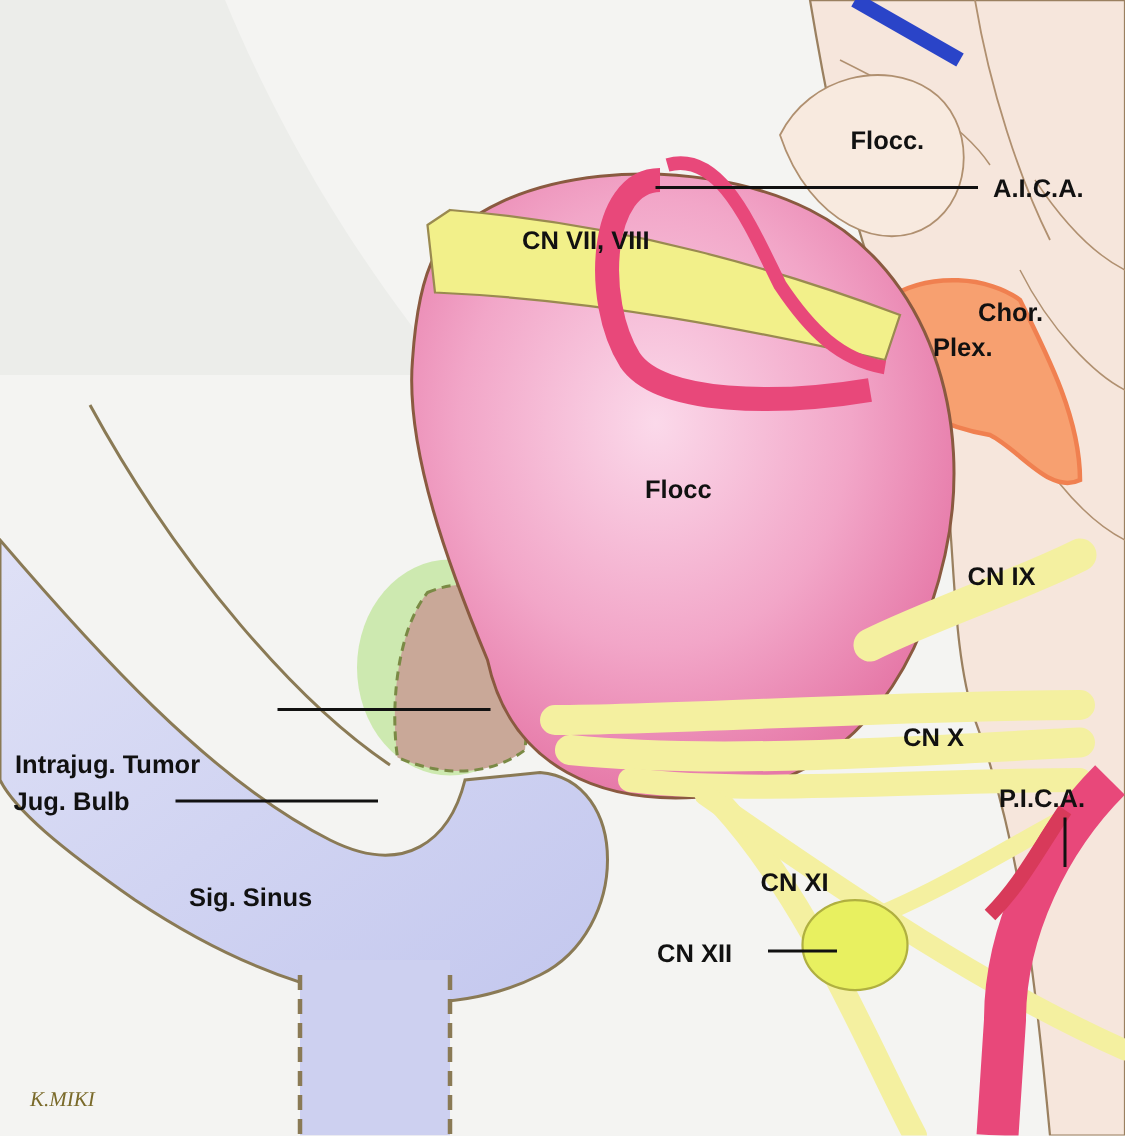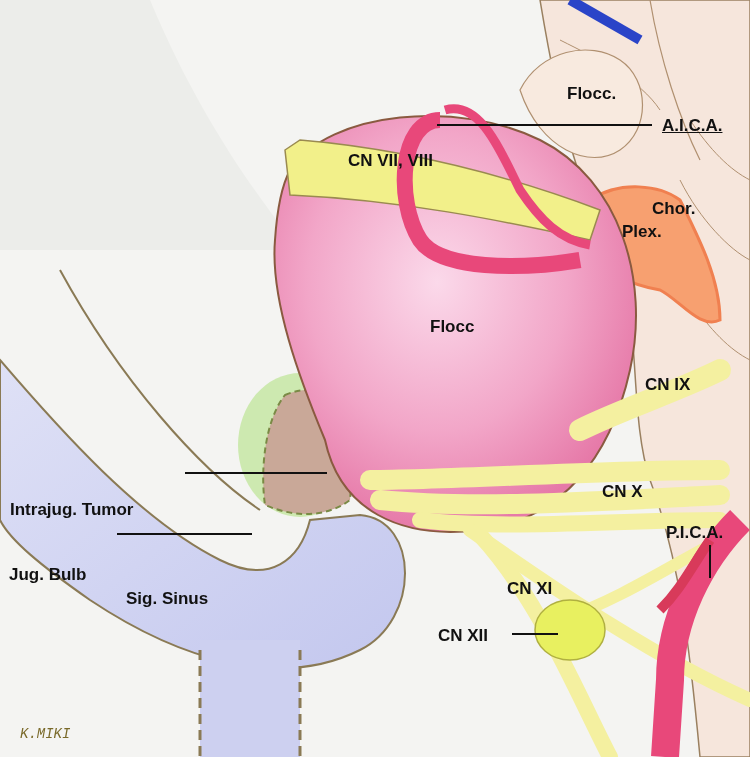--- a/index.html
+++ b/index.html
@@ -1,20 +1,20 @@
 <!DOCTYPE html>
 <html><head>
 <meta charset="utf-8">
 <style>
   html,body{margin:0;padding:0;}
   body{width:750px;height:757px;overflow:hidden;background:#f4f4f2;font-family:"Liberation Sans",sans-serif;}
   .stage{position:relative;width:750px;height:592px;}
   svg.art{position:absolute;left:0;top:0;}
   .lbl{position:absolute;font-weight:bold;font-size:17px;color:#111;white-space:nowrap;line-height:1;}
-  .sig{position:absolute;font-family:Liberation Mono, monospace;font-style:italic;font-size:14px;color:#7a6a2a;}
+  .sig{position:absolute;font-family:Liberation Serif, serif;font-style:italic;font-size:14px;color:#7a6a2a;}
 </style>
 </head>
 <body>
 
 <div class="stage">
   <svg class="art" width="750" height="757" viewBox="0 0 750 757">
 
     <defs>
       <radialGradient id="tumorG" cx="0.45" cy="0.4" r="0.6">
         <stop offset="0" stop-color="#fbd9ea"></stop>
@@ -77,27 +77,27 @@
     <g stroke="#111" stroke-width="2">
       <line x1="437" y1="125" x2="652" y2="125"></line>
       <line x1="185" y1="473" x2="327" y2="473"></line>
       <line x1="117" y1="534" x2="252" y2="534"></line>
       <line x1="512" y1="634" x2="558" y2="634"></line>
       <line x1="710" y1="545" x2="710" y2="578"></line>
     </g>
   </svg>
 
   <span class="lbl" style="left:567px;top:85px;">Flocc.</span>
-  <span class="lbl" style="left:662px;top:117px;text-decoration:underline;">A.I.C.A.</span>
+  <span class="lbl" style="left:662px;top:117px;">A.I.C.A.</span>
   <span class="lbl" style="left:348px;top:152px;">CN VII, VIII</span>
   <span class="lbl" style="left:652px;top:200px;">Chor.</span>
   <span class="lbl" style="left:622px;top:223px;">Plex.</span>
   <span class="lbl" style="left:430px;top:318px;">Flocc</span>
   <span class="lbl" style="left:645px;top:376px;">CN IX</span>
   <span class="lbl" style="left:10px;top:465px;margin-top:36px;">Intrajug. Tumor</span>
   <span class="lbl" style="left:602px;top:483px;">CN X</span>
-  <span class="lbl" style="left:9px;top:526px;margin-top:40px;">Jug. Bulb</span>
+  <span class="lbl" style="left:9px;top:526px;">Jug. Bulb</span>
   <span class="lbl" style="left:666px;top:524px;">P.I.C.A.</span>
   <span class="lbl" style="left:507px;top:552px;margin-top:28px;">CN XI</span>
   <span class="lbl" style="left:126px;top:590px;">Sig. Sinus</span>
   <span class="lbl" style="left:438px;top:627px;">CN XII</span>
   <span class="sig" style="left:20px;top:726px;">K.MIKI</span>
 </div>
 
 </body></html>

